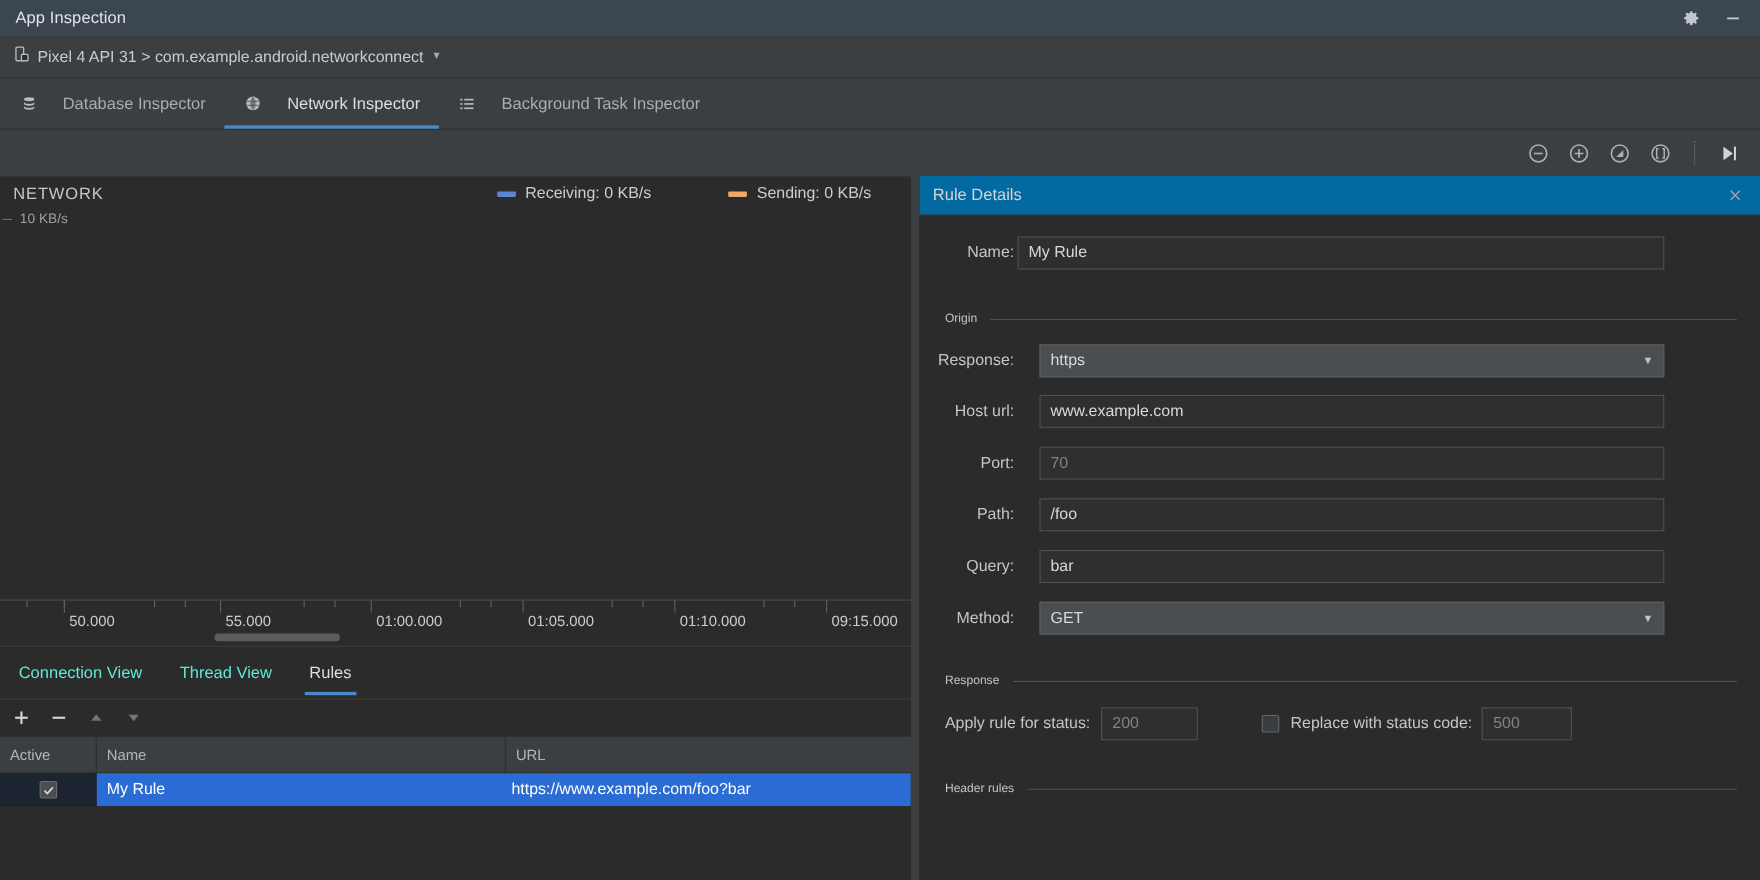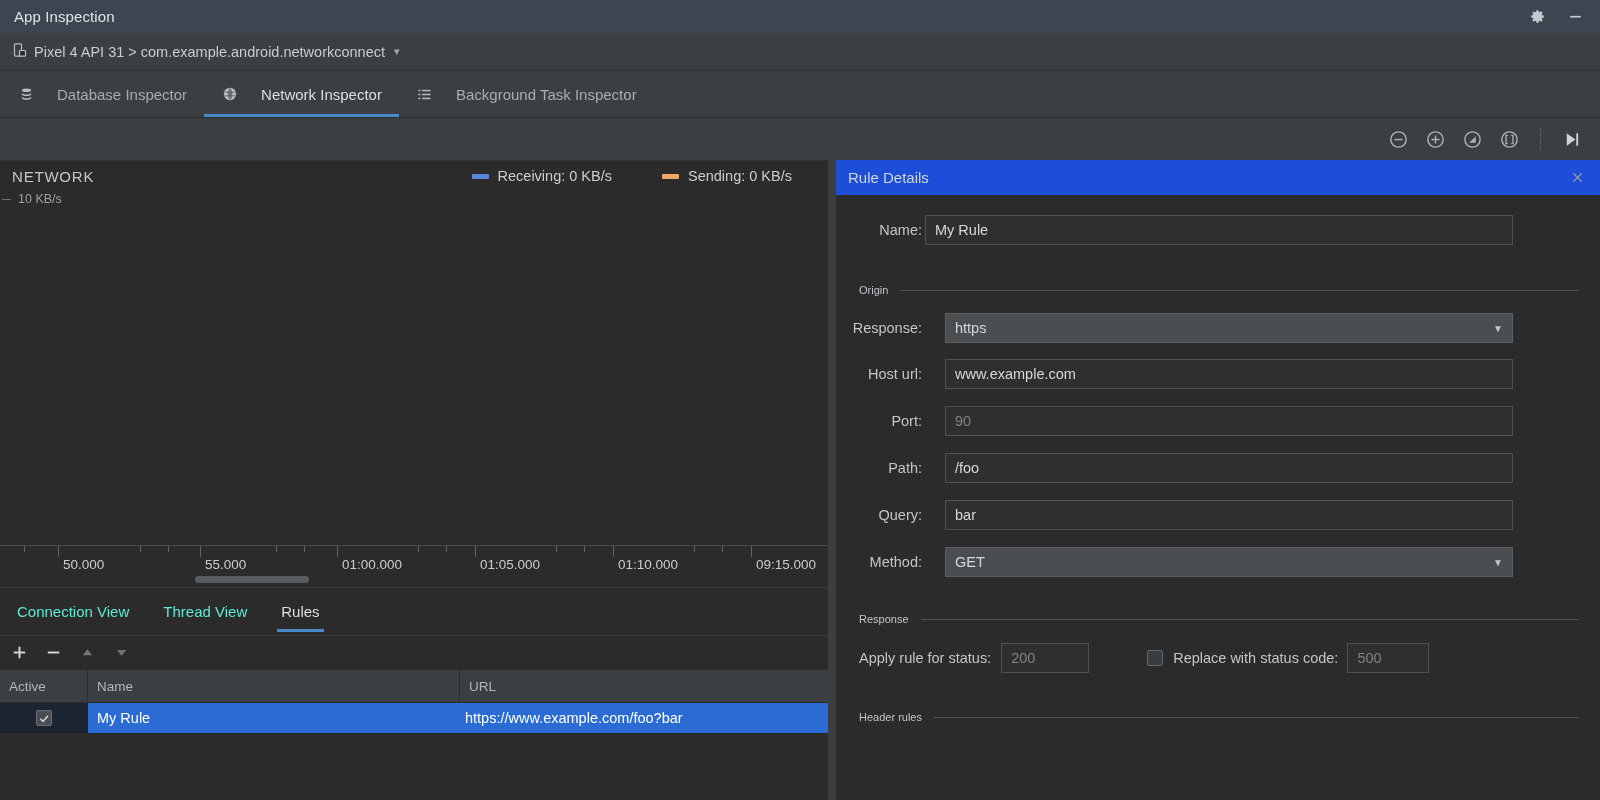--- a/index.html
+++ b/index.html
@@ -80,21 +80,21 @@
     position: absolute; left: 12px; top: 7px;
     font-size: 15px; color: #C4C7CA; letter-spacing: .8px;
   }
   .net-axis-label {
     position: absolute; left: 18px; top: 31px;
     font-size: 12.5px; color: #9BA0A4;
   }
   .net-axis-tick {
     position: absolute; left: 2px; top: 38px; width: 9px; height: 1px; background: #6B6F72;
   }
-  .legend { position: absolute; right: 36px; top: 7px; display: flex; gap: 50px; }
+  .legend { position: absolute; right: 36px; top: 7px; display: flex; gap: 70px; }
   .leg-item { display: flex; align-items: center; gap: 9px; font-size: 14.5px; color: #C9CDD0; }
   .leg-sw { width: 17px; height: 5px; border-radius: 1px; }
 
   
   .chart-body { position: absolute; left: 0; top: 46px; width: 828px; height: 338px; background: #2B2B2B; }
 
   
   .time-axis { position: absolute; left: 0; top: 384px; width: 828px; height: 36px; border-top: 1px solid #4A4D4F; }
   .tick { position: absolute; top: 0; width: 1px; background: #5E6265; }
   .tick.major { height: 11px; }
@@ -149,21 +149,21 @@
 
   
   .vdiv { position: absolute; left: 828px; top: 160px; width: 8px; height: 640px; background: #3C3F41; }
 
   
   .rightpane {
     position: absolute; left: 836px; top: 160px; width: 764px; height: 640px;
     background: #2B2B2B;
   }
   .rd-header {
-    height: 36px; background: #1d4ed8; display: flex; align-items: center;
+    height: 36px; background: #0369a1; display: flex; align-items: center;
     border-bottom: 1px solid #2E2E2E;
   }
   .rd-title { margin-left: 12px; font-size: 15px; color: #D2D5D8; }
   .rd-close { margin-left: auto; margin-right: 14px; cursor: pointer; width: 18px; height: 18px; display:flex; align-items:center; justify-content:center; }
 
   .rd-body { position: relative; padding: 0; }
 
   .frow { display: flex; align-items: center; height: 30px; }
   .flabel { font-size: 14.5px; color: #C2C6C9; text-align: right; }
 
@@ -438,21 +438,21 @@
         </div>
       </div>
 
       <div class="frow" style="margin-top:16px">
         <div class="flabel" style="width:86px">Host url:</div>
         <div class="fin" style="margin-left:23px; width:568px">www.example.com</div>
       </div>
 
       <div class="frow" style="margin-top:17px">
         <div class="flabel" style="width:86px">Port:</div>
-        <div class="fin ph" style="margin-left:23px; width:568px">90</div>
+        <div class="fin ph" style="margin-left:23px; width:568px">70</div>
       </div>
 
       <div class="frow" style="margin-top:17px">
         <div class="flabel" style="width:86px">Path:</div>
         <div class="fin" style="margin-left:23px; width:568px">/foo</div>
       </div>
 
       <div class="frow" style="margin-top:17px">
         <div class="flabel" style="width:86px">Query:</div>
         <div class="fin" style="margin-left:23px; width:568px">bar</div>

